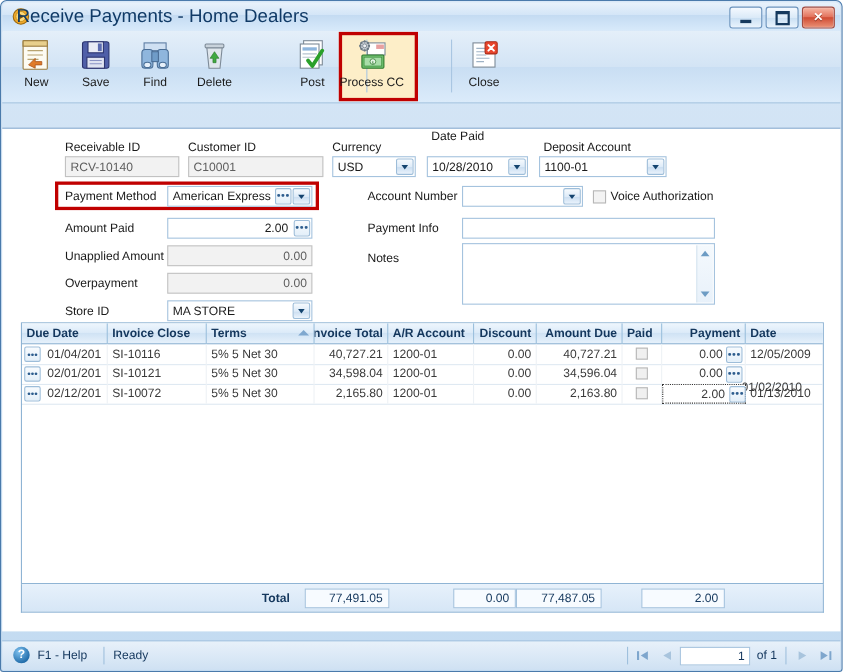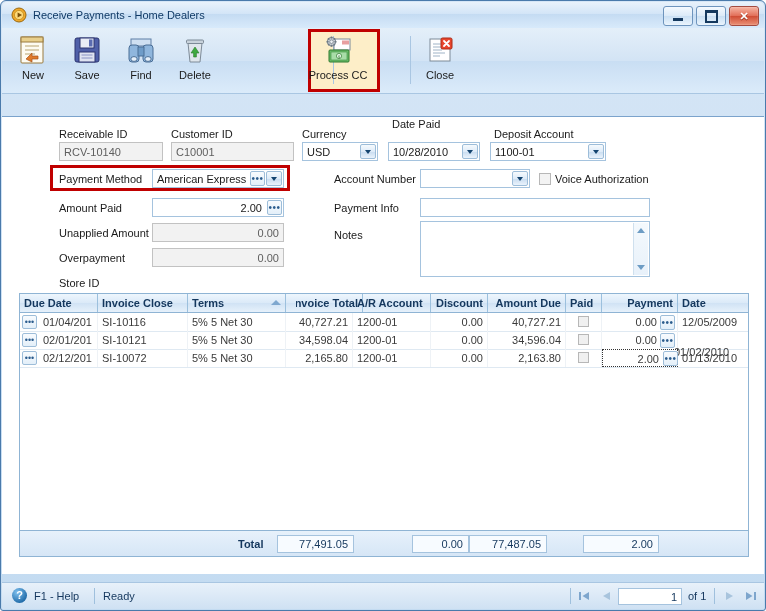--- a/index.html
+++ b/index.html
@@ -21,22 +21,22 @@
   .titlebar{
     position:absolute;left:1px;top:1px;width:762px;height:26px;
     background:linear-gradient(to bottom,#e9f2fb 0%,#d3e5f7 45%,#c4dbf2 46%,#d8eafb 100%);
     border-radius:5px 5px 0 0;
     border-bottom:1px solid #a9c6e2;
   }
   .title-icon{
     position:absolute;left:9px;top:5px;width:16px;height:16px;
   }
   .title-text{
-    position:absolute;left:31px;top:5px;height:16px;line-height:16px;
-    font-size:11px;color:#103a66;font-weight:normal;white-space:nowrap;
+    position:absolute;left:13px;top:5px;height:16px;line-height:16px;
+    font-size:17px;color:#103a66;font-weight:normal;white-space:nowrap;
   }
   .wbtns{position:absolute;right:5px;top:4px;display:flex;gap:3px;}
   .wbtn{
     width:28px;height:18px;border:1px solid #6d94bd;border-radius:3px;
     background:linear-gradient(to bottom,#f4f9fe 0%,#dbeaf8 50%,#c9dff3 51%,#eaf4fd 100%);
     display:flex;align-items:center;justify-content:center;
     box-shadow:inset 0 0 1px #fff;
   }
   .wbtn.close{
     border-color:#a34b40;
@@ -295,20 +295,31 @@
         <rect x="7.5" y="6" width="17" height="3.5" rx="1" fill="#c9d3dc" stroke="#7d8a97"></rect>
         <path d="M16 13 l4 6 h-2.6 v4 h-2.8 v-4 H12 Z" fill="#3fa93f" stroke="#2a7a2a" stroke-width="0.6"></path>
       </svg>
       <div class="tblabel">Delete</div>
     </div>
 
 
 
     <div class="tbsep" style="left:331px;"></div>
 
+    <div class="tbitem" style="left:255px;">
+      <svg class="tbicon" viewBox="0 0 32 32">
+        <rect x="8" y="3" width="17" height="22" fill="#ffffff" stroke="#7d8a97"></rect>
+        <rect x="5" y="6" width="17" height="22" fill="#ffffff" stroke="#7d8a97"></rect>
+        <rect x="7" y="9" width="13" height="3" fill="#8fb6dd"></rect>
+        <line x1="7" y1="15" x2="20" y2="15" stroke="#b6c3cf"></line>
+        <line x1="7" y1="18" x2="20" y2="18" stroke="#b6c3cf"></line>
+        <path d="M12 21 L16 26 L25 12" fill="none" stroke="#2aa02a" stroke-width="3.4" stroke-linecap="round" stroke-linejoin="round"></path>
+      </svg>
+      <div class="tblabel">Post</div>
+    </div>
 
     <div class="tbitem" style="left:309px;">
       <svg class="tbicon" viewBox="0 0 32 32">
         <rect x="12" y="5" width="16" height="11" fill="#ffffff" stroke="#7d8a97"></rect>
         <rect x="20" y="6.5" width="7" height="4" fill="#e8a0a0"></rect>
         <path d="M9.5 3.5 a4.2 4.2 0 1 1 -0.01 0 Z" fill="#c9cfd6" stroke="#6b7883"></path>
         <circle cx="9.5" cy="7.7" r="1.8" fill="#eef1f4" stroke="#6b7883" stroke-width="0.7"></circle>
         <g stroke="#6b7883" stroke-width="1.5">
           <line x1="9.5" y1="2.6" x2="9.5" y2="4.6"></line>
             <line x1="9.5" y1="10.8" x2="9.5" y2="12.8"></line>
@@ -418,30 +429,36 @@
         <div class="nsarrow" style="bottom:3px;">
           <span class="tri-dn"></span>
         </div>
       </div>
     </div>
 
     <div class="lbl" style="left:57px;top:135px;">Overpayment</div>
     <div class="fld grey-num" style="left:150px;top:131px;width:132px;">0.00</div>
 
     <div class="lbl" style="left:57px;top:160px;">Store ID</div>
+    <div class="fld" style="left:150px;top:156px;width:132px;">
+      <span>MA STORE</span>
+      <span class="dropbtn">
+        <span class="caret"></span>
+      </span>
+    </div>
 
     <div class="grid">
       <div class="ghead">
         <div class="gh" style="left:0px;width:78px;">Due Date</div>
         <div class="gh" style="left:78px;width:90px;">Invoice Close</div>
         <div class="gh" style="left:168px;width:98px;">
           <span>Terms</span>
           <span class="sortmark"></span>
         </div>
-        <div class="gh r" style="left:266px;width:67px;margin-left:10px;">nvoice Total</div>
+        <div class="gh r" style="left:266px;width:67px;">nvoice Total</div>
         <div class="gh" style="left:333px;width:78px;">A/R Account</div>
         <div class="gh r" style="left:411px;width:57px;">Discount</div>
         <div class="gh r" style="left:468px;width:78px;">Amount Due</div>
         <div class="gh" style="left:546px;width:36px;">Paid</div>
         <div class="gh r" style="left:582px;width:76px;">Payment</div>
         <div class="gh" style="left:658px;width:70px;border-right:none;">Date</div>
       </div>
 
       <div class="grow" style="top:19px;">
         <span class="rowbtn">•••</span>

